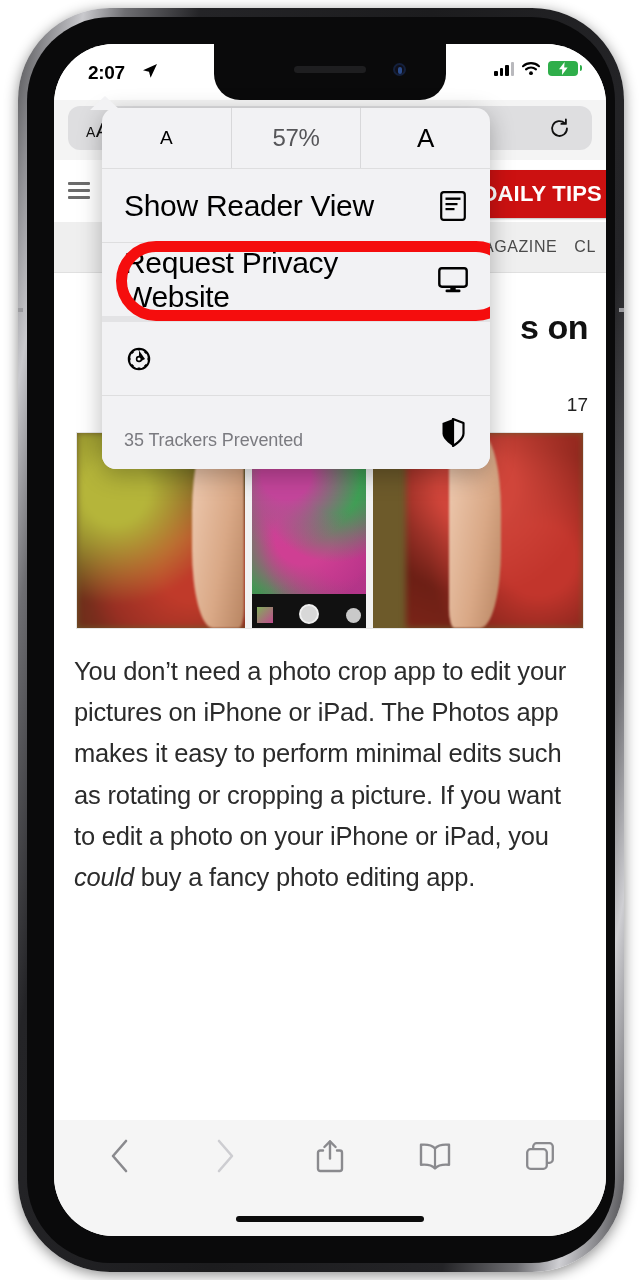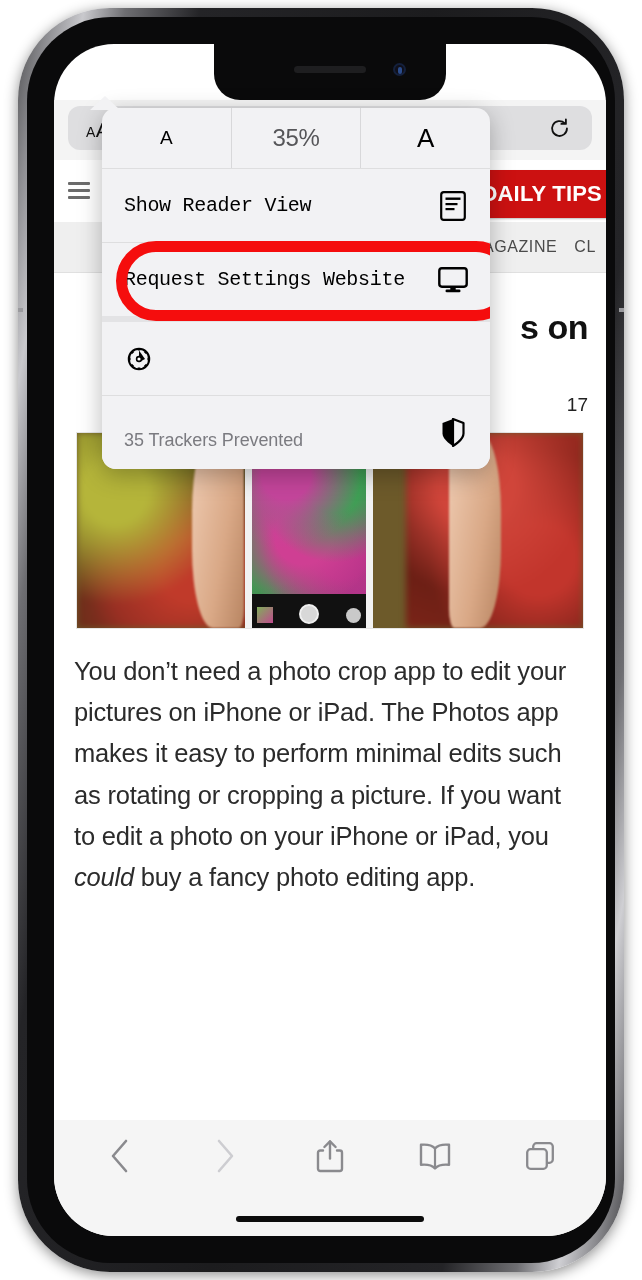--- a/index.html
+++ b/index.html
@@ -126,21 +126,21 @@
   #font-row{display:flex;height:60px;}
   .font-cell{flex:1;display:flex;align-items:center;justify-content:center;color:#000;
     border-right:1px solid #d8d8da;}
   .font-cell:last-child{border-right:none;}
   .font-cell.small{font-size:19px;}
   .font-cell.pct{font-size:24px;color:#565659;letter-spacing:-.3px;}
   .font-cell.large{font-size:26px;}
   .menu-item{position:relative;display:flex;align-items:center;justify-content:space-between;
     padding:0 22px;height:73px;background:#f2f2f4;border-top:1px solid #dededf;}
   .menu-item.group-gap{border-top:6px solid #e3e3e5;}
-  .menu-item .label{font-size:20px;color:#000;letter-spacing:-.3px;font-family:Liberation Mono, monospace;}
+  .menu-item .label{font-size:30px;color:#000;letter-spacing:-.3px;}
   .menu-item .sub{font-size:18px;color:#7b7b80;margin-top:16px;letter-spacing:-.1px;}
   .menu-item .textcol{display:flex;flex-direction:column;justify-content:center;}
   .menu-item .icon{width:30px;height:30px;display:flex;align-items:center;justify-content:center;}
 
   
   #red-oval{position:absolute;left:14px;top:133px;width:400px;height:80px;border:11px solid #f50d0d;
     border-radius:44px;box-sizing:border-box;z-index:60;pointer-events:none;}
 
   
   #safari-bottom{position:absolute;bottom:0;left:0;width:552px;height:116px;background:#f5f5f5;
@@ -220,53 +220,77 @@
             </svg>
             <span id="url-text">iphonelife.com</span>
           </div>
           <svg id="reload-btn" viewBox="0 0 24 24">
             <path d="M20.5 12a8.5 8.5 0 1 1-2.6-6.1" fill="none" stroke="#111" stroke-width="2.1" stroke-linecap="round"></path>
             <path d="M19.3 1.6v5.2h-5.2" fill="none" stroke="#111" stroke-width="2.1" stroke-linecap="round" stroke-linejoin="round"></path>
           </svg>
         </div>
       </div>
 
+      <div id="status-bar">
+        <div id="status-time">2:07</div>
+        <svg id="loc-arrow" viewBox="0 0 16 16">
+          <path d="M15 1 1 7.2l6 1.6 1.6 6z" fill="#000"></path>
+        </svg>
+        <div id="status-right">
+          <div class="bars">
+            <i></i>
+              <i></i>
+              <i></i>
+              <i></i>
+          </div>
+          <svg width="20" height="15" viewBox="0 0 20 15">
+            <path d="M2 5.2a12 12 0 0 1 16 0" fill="none" stroke="#000" stroke-width="2.1" stroke-linecap="round"></path>
+            <path d="M5 8.4a7.6 7.6 0 0 1 10 0" fill="none" stroke="#000" stroke-width="2.1" stroke-linecap="round"></path>
+            <circle cx="10" cy="12.2" r="1.9" fill="#000"></circle>
+          </svg>
+          <div id="battery">
+            <svg width="11" height="13" viewBox="0 0 11 13">
+              <path d="M6.6 0 1 7.3h3.2L4 13l5.6-7.6H6.2z" fill="#fff"></path>
+            </svg>
+          </div>
+        </div>
+      </div>
 
       <div id="notch">
         <div id="speaker"></div>
         <div id="front-camera"></div>
       </div>
 
       <div id="popup-arrow"></div>
       <div id="aa-popup">
 
         <div id="font-row">
           <div class="font-cell small">A</div>
-          <div class="font-cell pct">35%</div>
+          <div class="font-cell pct">57%</div>
           <div class="font-cell large">A</div>
         </div>
 
         <div class="menu-item">
           <div class="textcol">
             <span class="label">Show Reader View</span>
           </div>
           <span class="icon">
             <svg width="26" height="30" viewBox="0 0 26 30">
               <rect x="1.2" y="1.2" width="23.6" height="27.6" rx="2.6" fill="none" stroke="#000" stroke-width="2.2"></rect>
               <rect x="5.5" y="6.5" width="15" height="2.4" fill="#000"></rect>
               <rect x="5.5" y="12" width="12" height="2.2" fill="#000"></rect>
               <rect x="5.5" y="17" width="9" height="2.2" fill="#000"></rect>
             </svg>
           </span>
         </div>
 
 
         <div class="menu-item">
           <div class="textcol">
-            <span class="label">Request Settings Website</span>
+            <span class="label">Request Privacy Website</span>
           </div>
           <span class="icon">
             <svg width="30" height="26" viewBox="0 0 30 26">
               <rect x="1.3" y="1.3" width="27.4" height="18.4" rx="2.6" fill="none" stroke="#000" stroke-width="2.4"></rect>
               <rect x="12.3" y="19" width="5.4" height="4.4" fill="#000"></rect>
               <rect x="7.5" y="22.6" width="15" height="2.6" rx="1.3" fill="#000"></rect>
             </svg>
           </span>
         </div>
 

